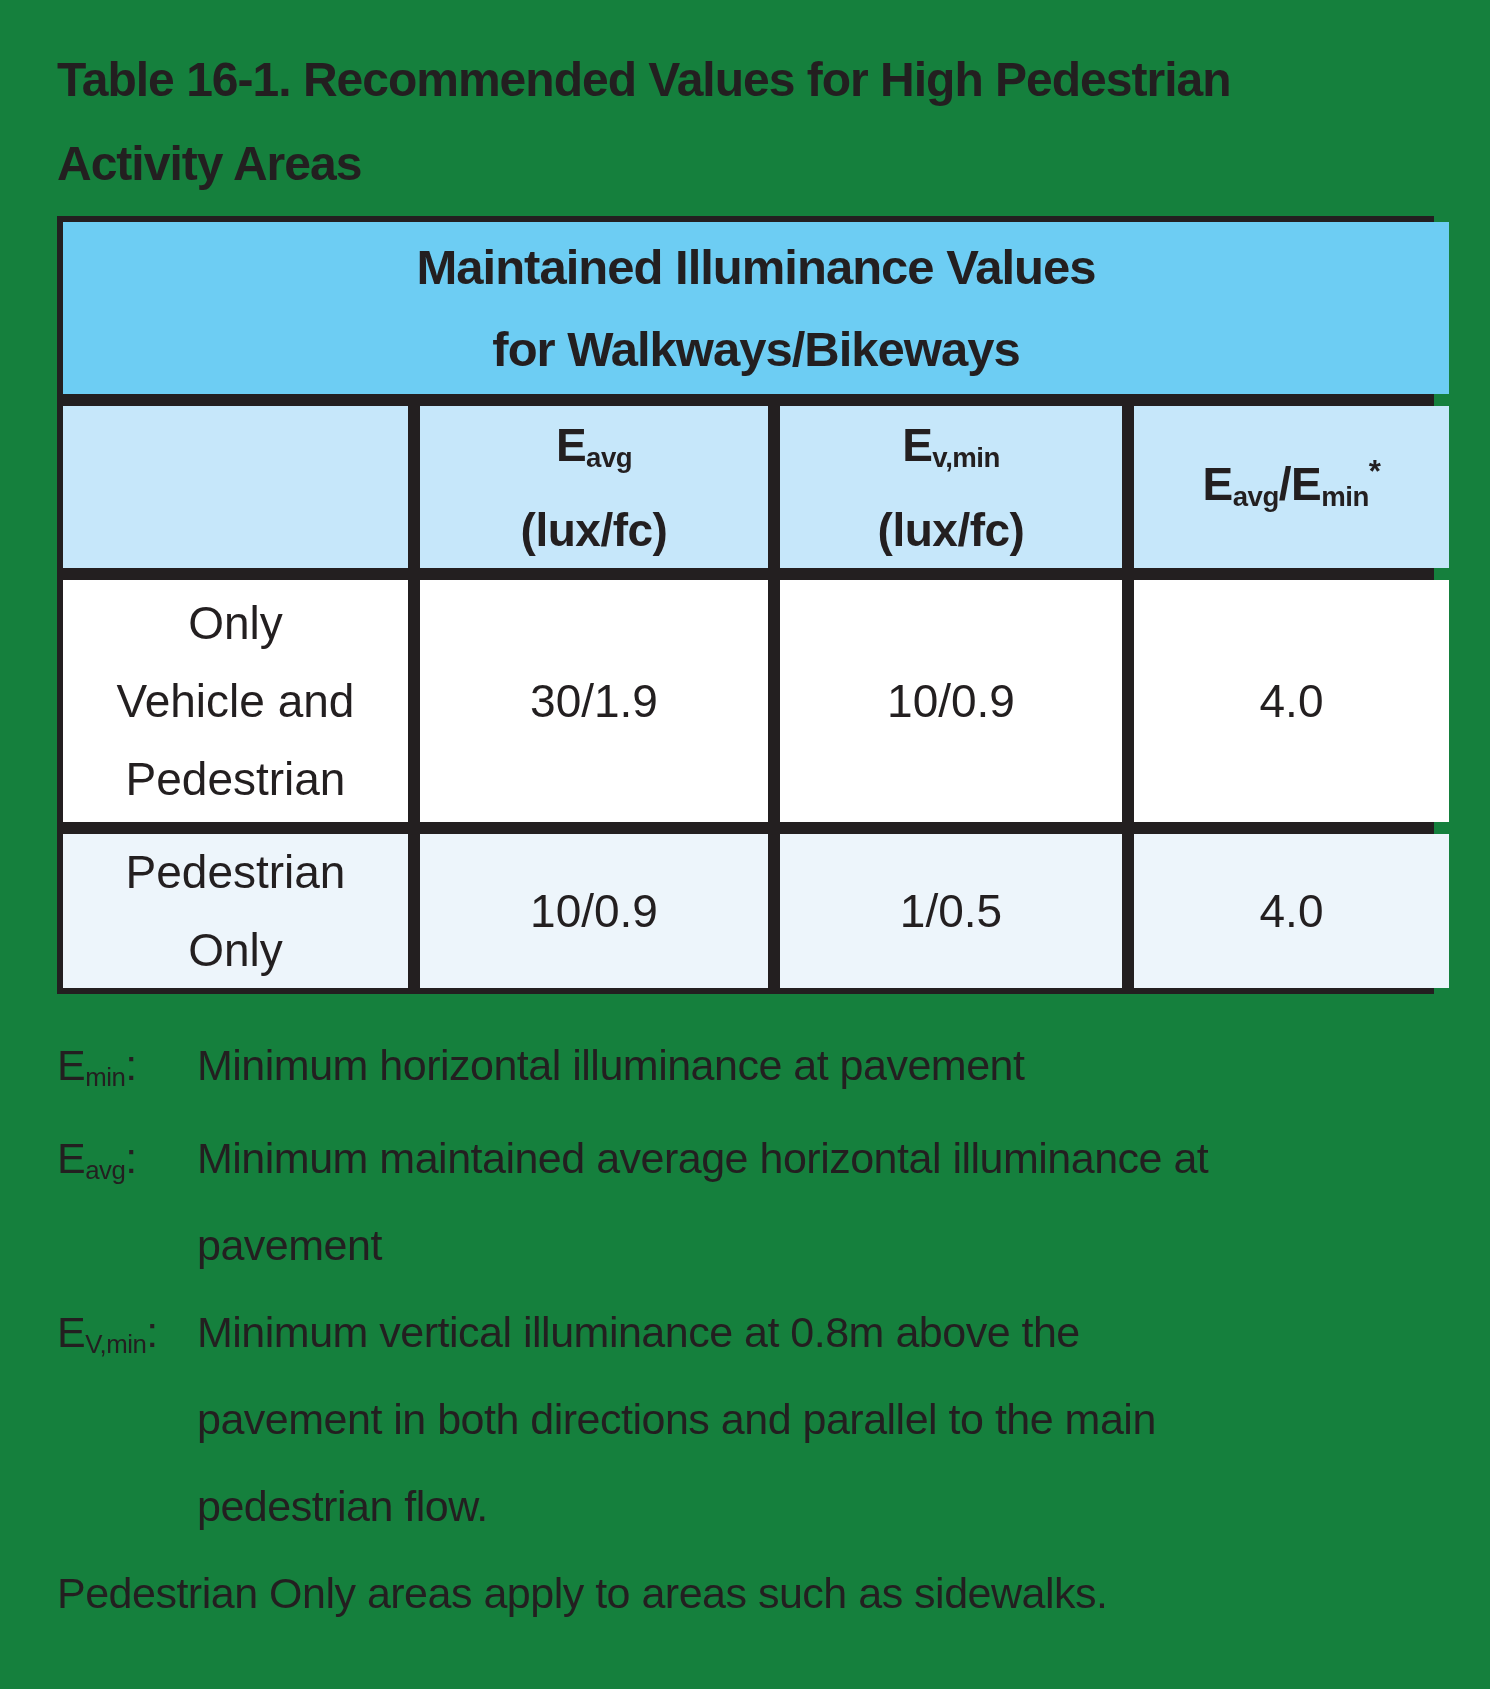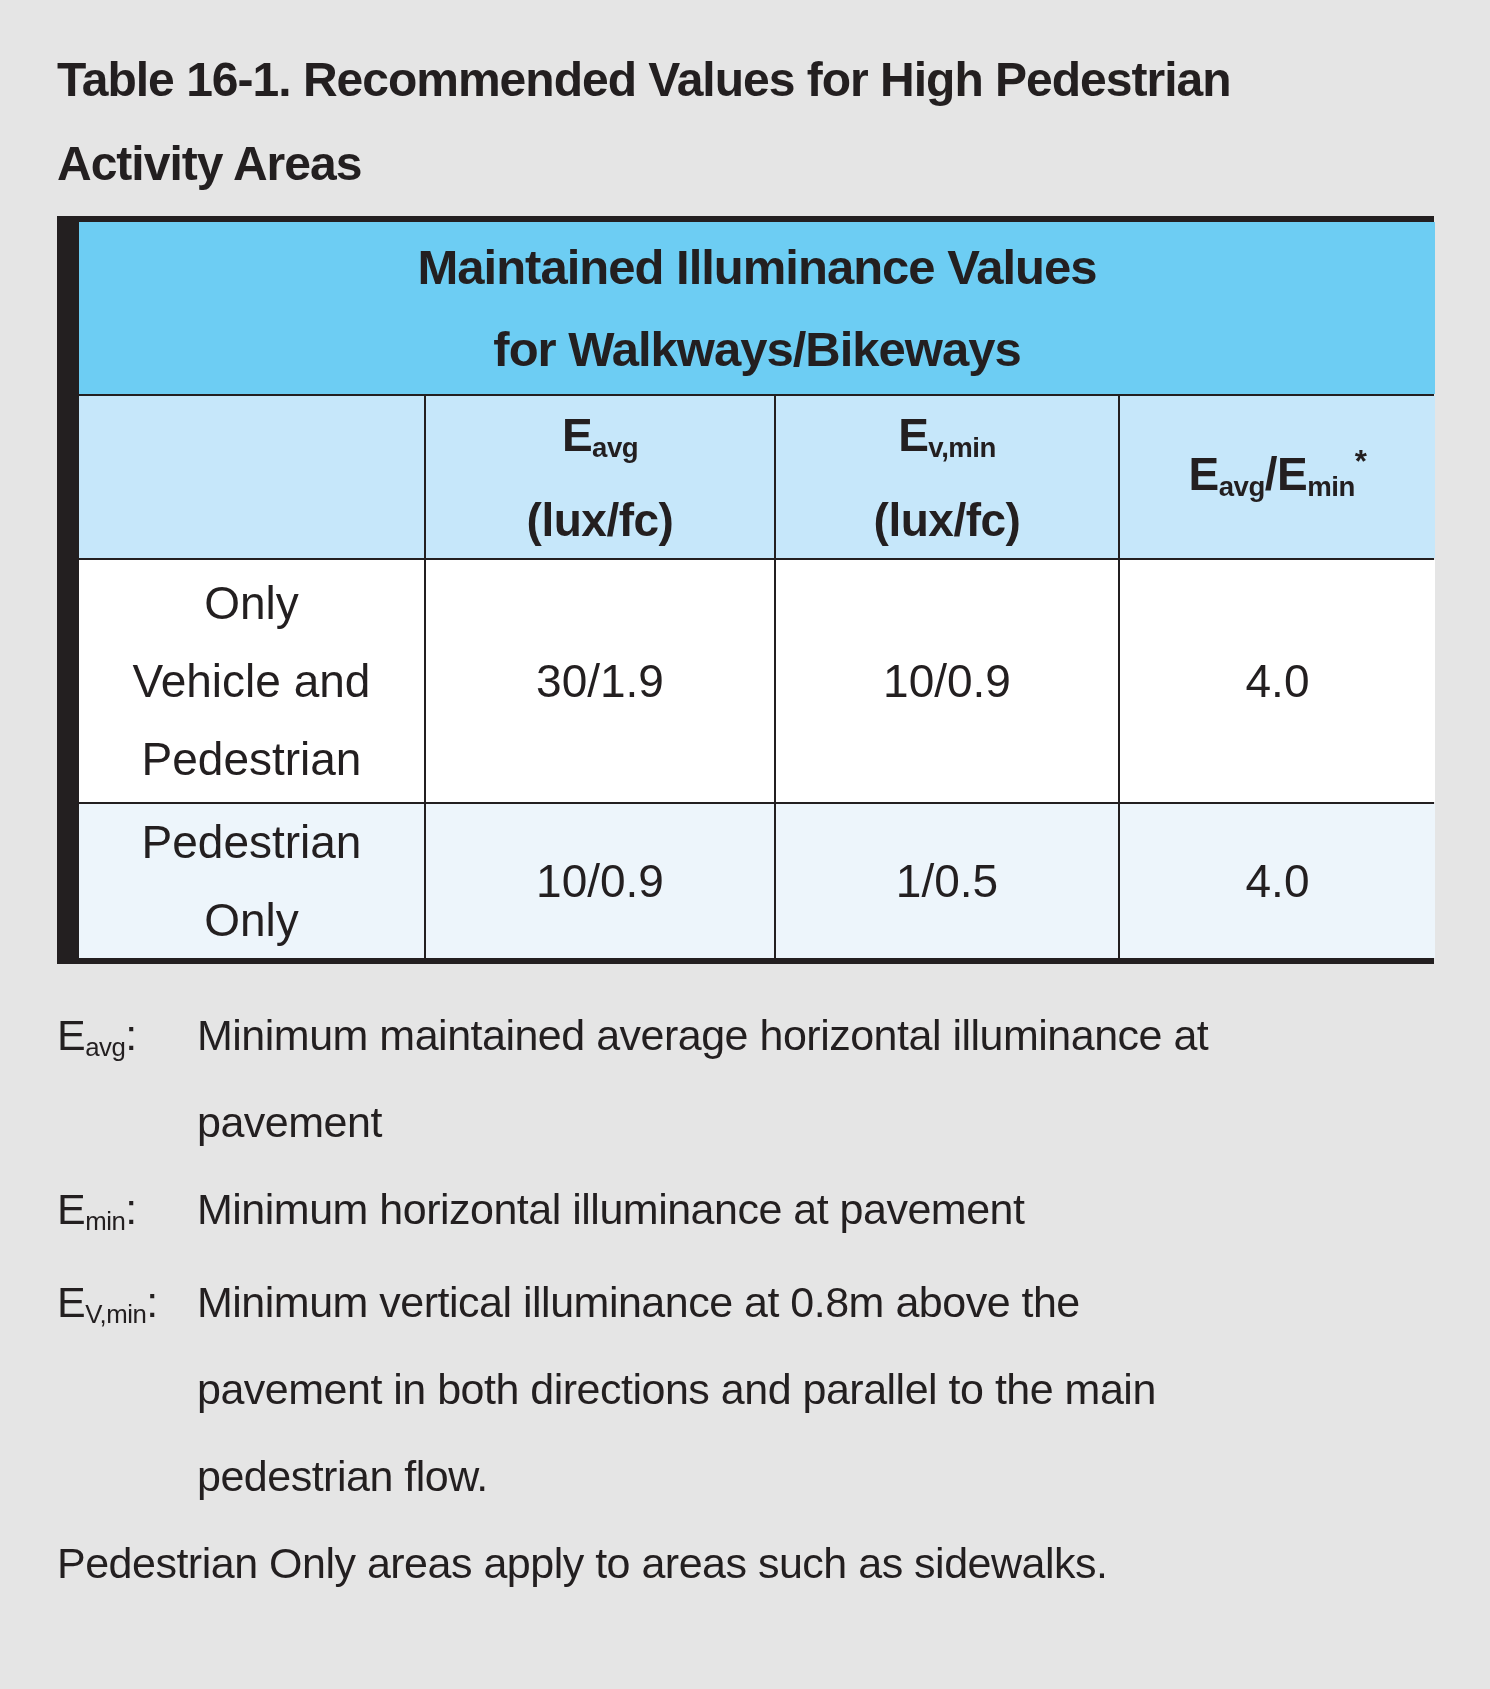--- a/index.html
+++ b/index.html
@@ -8,21 +8,21 @@
     --alt-row-fill: #EDF5FB;
     --border: #231F20;
     --text: #231F20;
   }
   * { margin: 0; padding: 0; box-sizing: border-box; }
   html, body { background: #ffffff; }
   .page {
     position: relative;
     width: 1490px;
     height: 1689px;
-    background: #e5e5e5;
+    background: #15803d;
     font-family: "Liberation Sans", sans-serif;
     color: var(--text);
     overflow: hidden;
   }
   .content { padding: 38px 56px 0 57px; }
 
   
   .doc-title {
     font-size: 48px;
     font-weight: bold;
@@ -33,22 +33,21 @@
   }
 
   
   .tbl {
     width: 1377px;
     border: 6px solid var(--border);
     background: var(--border);
     display: grid;
     grid-template-columns: 345px 348px 342px 315px;
     grid-template-rows: 172px 162px 242px 154px;
-    gap: 2px;
-    padding-left: 16px;
+    gap: 12px;
   }
   .tbl-header {
     grid-column: 1 / -1;
     background: var(--header-fill);
     display: flex;
     align-items: center;
     justify-content: center;
     text-align: center;
     font-weight: bold;
     font-size: 49px;
@@ -125,31 +124,31 @@
       <div class="cell row-alt">10/0.9</div>
       <div class="cell row-alt">1/0.5</div>
       <div class="cell row-alt">4.0</div>
 
     </div>
 
     <div class="notes">
 
       <div class="def-row">
         <div class="def-term">
+          <span>E</span><span class="sb">min</span><span>:</span>
+        </div>
+        <div class="def-text">Minimum horizontal illuminance at pavement</div>
+      </div>
+
+      <div class="def-row">
+        <div class="def-term">
           <span>E</span><span class="sb">avg</span><span>:</span>
         </div>
         <div class="def-text">Minimum maintained average horizontal illuminance at
 pavement</div>
-      </div>
-
-      <div class="def-row">
-        <div class="def-term">
-          <span>E</span><span class="sb">min</span><span>:</span>
-        </div>
-        <div class="def-text">Minimum horizontal illuminance at pavement</div>
       </div>
 
       <div class="def-row">
         <div class="def-term">
           <span>E</span><span class="sb">V,min</span><span>:</span>
         </div>
         <div class="def-text">Minimum vertical illuminance at 0.8m above the
 pavement in both directions and parallel to the main
 pedestrian flow.</div>
       </div>

